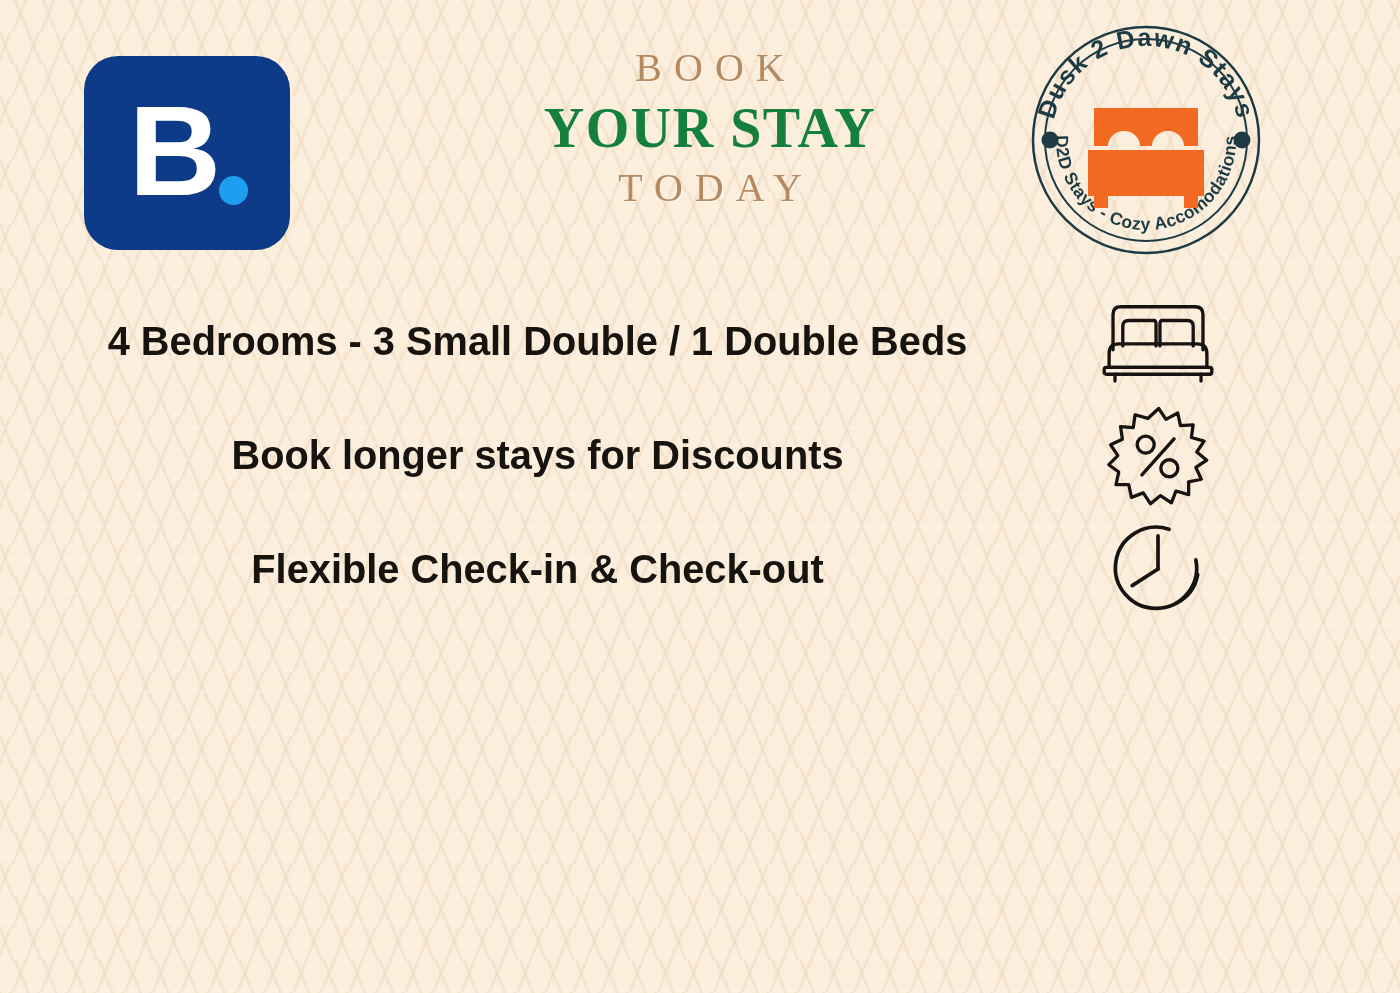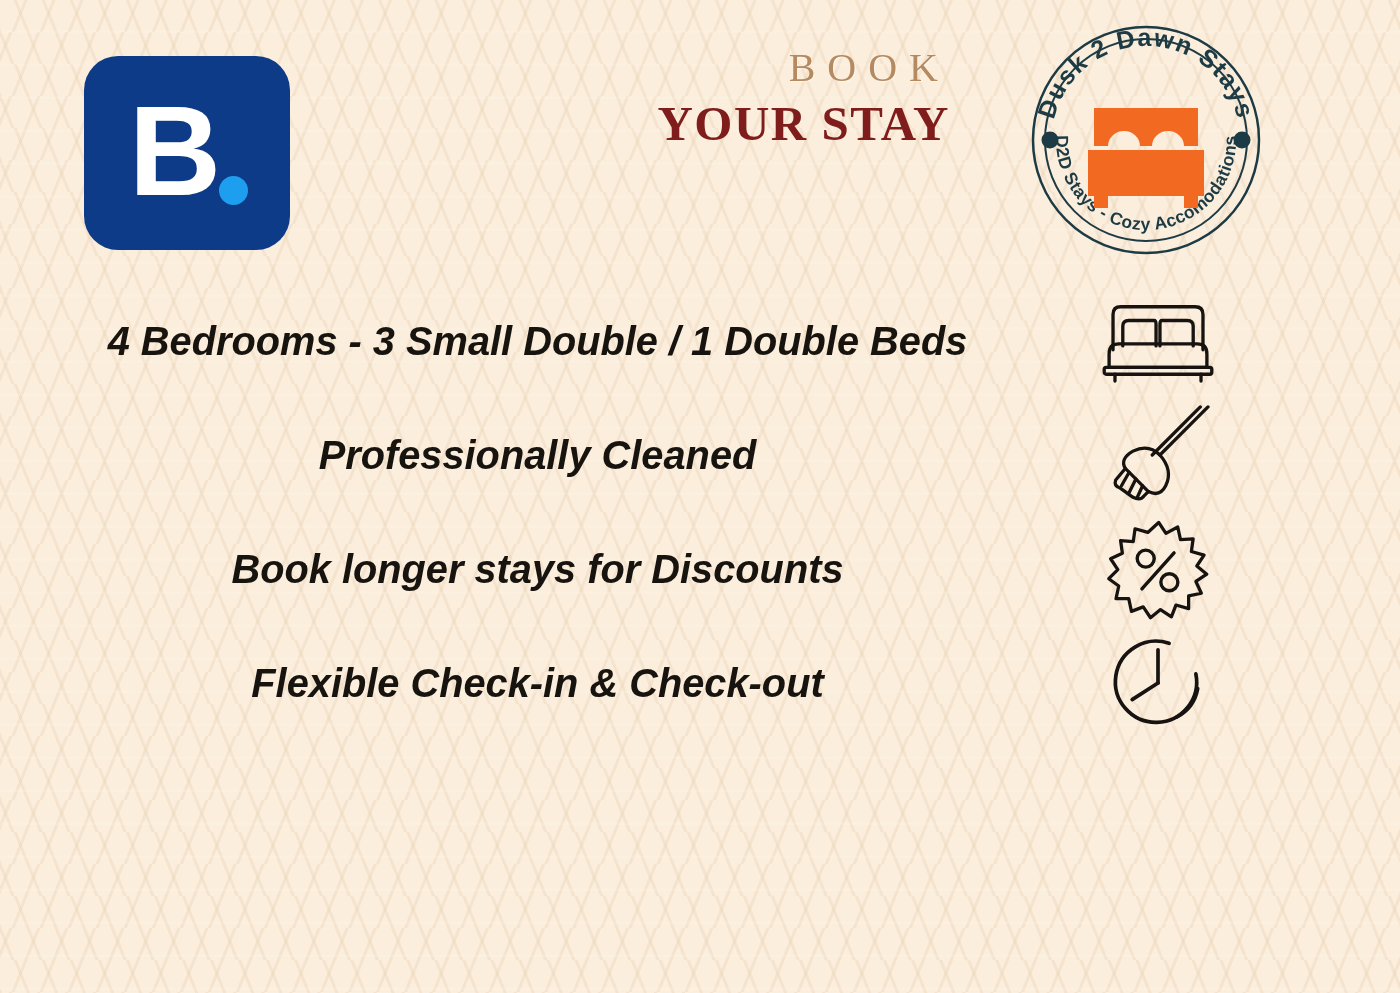--- a/index.html
+++ b/index.html
@@ -103,38 +103,38 @@
     border-radius: 50%;
     background: #1e9eef;
   }
 
   
   #title-block {
     position: absolute;
     left: 470px;
     top: 46px;
     width: 480px;
-    text-align: right;
+    text-align: center;
   }
   .title-small {
     font-family: "Liberation Serif", serif;
     font-size: 40px;
     font-weight: normal;
     letter-spacing: 12px;
     color: #b58a60;
     line-height: 1.1;
     text-indent: 12px;
     text-shadow: 1px 1px 0 rgba(255,255,255,0.5);
   }
   .title-main {
     font-family: "Liberation Serif", serif;
-    font-size: 49px;
+    font-size: 56px;
     font-weight: bold;
     letter-spacing: 1.5px;
-    color: #7f1d1d;
+    color: #15803d;
     line-height: 1.15;
     margin: 6px 0 6px 0;
   }
 
   
   #brand-seal {
     position: absolute;
     left: 1028px;
     top: 22px;
     width: 236px;
@@ -148,21 +148,20 @@
     left: 0;
     top: 284px;
     width: 1400px;
     height: 700px;
   }
   .feature-row {
     position: relative;
     height: 114px;
     display: flex;
     align-items: center;
-    font-style: italic;
   }
   .feature-text {
     width: 1075px;
     text-align: center;
     font-family: "Liberation Sans Narrow", "Liberation Sans", sans-serif;
     font-weight: bold;
     font-size: 41px;
     color: #17130f;
     letter-spacing: 0px;
     white-space: nowrap;
@@ -189,20 +188,21 @@
   <div id="header">
 
     <div id="booking-logo">
       <div class="b-glyph">B</div>
       <div class="b-dot"></div>
     </div>
 
     <div id="title-block">
       <div class="title-small">BOOK</div>
       <div class="title-main">YOUR STAY</div>
+      <div class="title-small">TODAY</div>
     </div>
 
     <div id="brand-seal">
       <svg viewBox="0 0 236 236" width="236" height="236" aria-hidden="true">
         <defs>
           <path id="arcTop" d="M 24,118 A 94,94 0 0 1 212,118" fill="none"></path>
           <path id="arcBot" d="M 28,118 A 90,90 0 0 0 208,118" fill="none"></path>
         </defs>
 
         <circle cx="118" cy="118" r="113" fill="none" stroke="#1d3b44" stroke-width="2.5"></circle>
@@ -251,38 +251,20 @@
 
           <rect x="5" y="72" width="110" height="7" rx="2"></rect>
 
           <path d="M16,79 L16,86 M104,79 L104,86"></path>
         </svg>
       </div>
     </div>
 
 
 
-    <div class="feature-row">
-      <div class="feature-text">Professionally Cleaned</div>
-      <div class="feature-icon">
-        <svg viewBox="0 0 120 104" width="116" height="100" fill="none" stroke="#161310" stroke-width="3.4" stroke-linecap="round" stroke-linejoin="round">
-
-          <path d="M112,2 L62,52"></path>
-          <path d="M104,2 L54,52"></path>
-
-          <path d="M62,52 Q50,40 34,48 Q20,56 26,66 L50,90 Q62,96 68,84 Q76,68 62,52 Z"></path>
-
-          <path d="M26,66 L16,78 Q14,84 20,86 L34,96 Q42,100 46,94 L50,90"></path>
-
-          <path d="M30,70 L22,84"></path>
-          <path d="M37,77 L30,91"></path>
-          <path d="M44,84 L38,97"></path>
-        </svg>
-      </div>
-    </div>
 
     <div class="feature-row">
       <div class="feature-text">Book longer stays for Discounts</div>
       <div class="feature-icon">
         <svg viewBox="0 0 110 110" width="104" height="104" fill="none" stroke="#161310" stroke-width="3.6" stroke-linecap="round" stroke-linejoin="round">
 
           <polygon points="55,4 63,16 76,9 79,23 93,22 91,36 105,40 97,52 108,61 96,69 102,82 88,85 88,99 74,95 69,108 57,100 46,109 38,97 25,102 22,88 8,88 11,74 0,66 10,56 2,44 15,38 13,24 27,25 29,11 43,15 Z" transform="translate(1,0) scale(0.96) translate(2,2)"></polygon>
 
           <circle cx="42" cy="44" r="9"></circle>
           <circle cx="67" cy="69" r="9"></circle>

